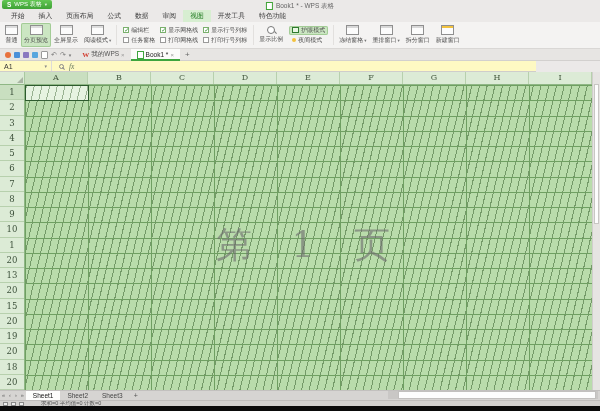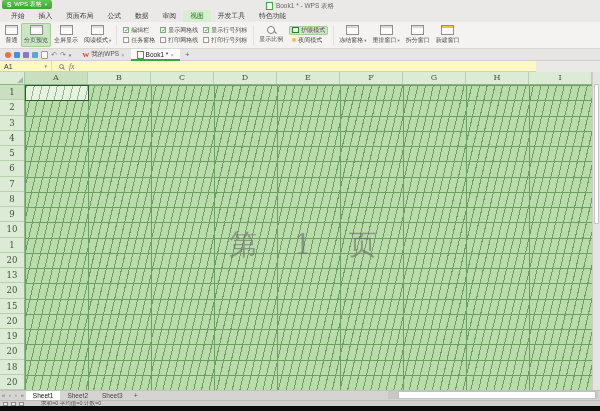--- a/index.html
+++ b/index.html
@@ -80,21 +80,21 @@
 
   
   .gridarea{position:absolute;left:25px;top:85px;width:567px;height:305px;
     background:
       repeating-linear-gradient(90deg,#6f9f62 0,#6f9f62 1px,transparent 1px,transparent 63px),
       repeating-linear-gradient(180deg,#6f9f62 0,#6f9f62 1px,transparent 1px,transparent 15.25px),
       repeating-linear-gradient(103deg,rgba(58,98,48,.55) 0,rgba(58,98,48,.55) 1px,transparent 1px,transparent 7.5px),
       #b9dcab}
   .selcell{position:absolute;left:25px;top:85px;width:64px;height:16px;box-sizing:border-box;border:1px solid #2e5b2e;
     background:repeating-linear-gradient(103deg,rgba(58,98,48,.45) 0,rgba(58,98,48,.45) 1px,transparent 1px,transparent 7.5px),#e6f3e1}
-  .watermark{position:absolute;left:310px;top:245px;transform:translate(-50%,-50%);font-family:"DejaVu Serif",serif;font-size:28px;color:#6e6e6e;opacity:.62;letter-spacing:14px;white-space:nowrap}
+  .watermark{position:absolute;left:310px;top:245px;transform:translate(-50%,-50%);font-family:"DejaVu Serif",serif;font-size:36px;color:#6e6e6e;opacity:.62;letter-spacing:14px;white-space:nowrap}
 
   
   .vscroll{position:absolute;left:592px;top:72px;width:8px;height:318px;background:#e6e4e2;border-left:1px solid #d0cecc;box-sizing:border-box}
   .vthumb{position:absolute;left:1px;top:12px;width:5px;height:140px;background:#fdfdfd;border:1px solid #c8c6c4;box-sizing:border-box}
 
   
   .tabbar{position:absolute;left:0;top:390px;width:600px;height:10px;background:#d6d4d2;border-top:1px solid #c2c0be;box-sizing:border-box;display:flex;align-items:stretch}
   .snav{font-size:5.5px;line-height:9px;color:#666;padding:0 2px}
   .stab{font-size:6.5px;line-height:9px;padding:0 7px;color:#444;white-space:nowrap}
   .stab.active{background:#fdfdfc;color:#111}

